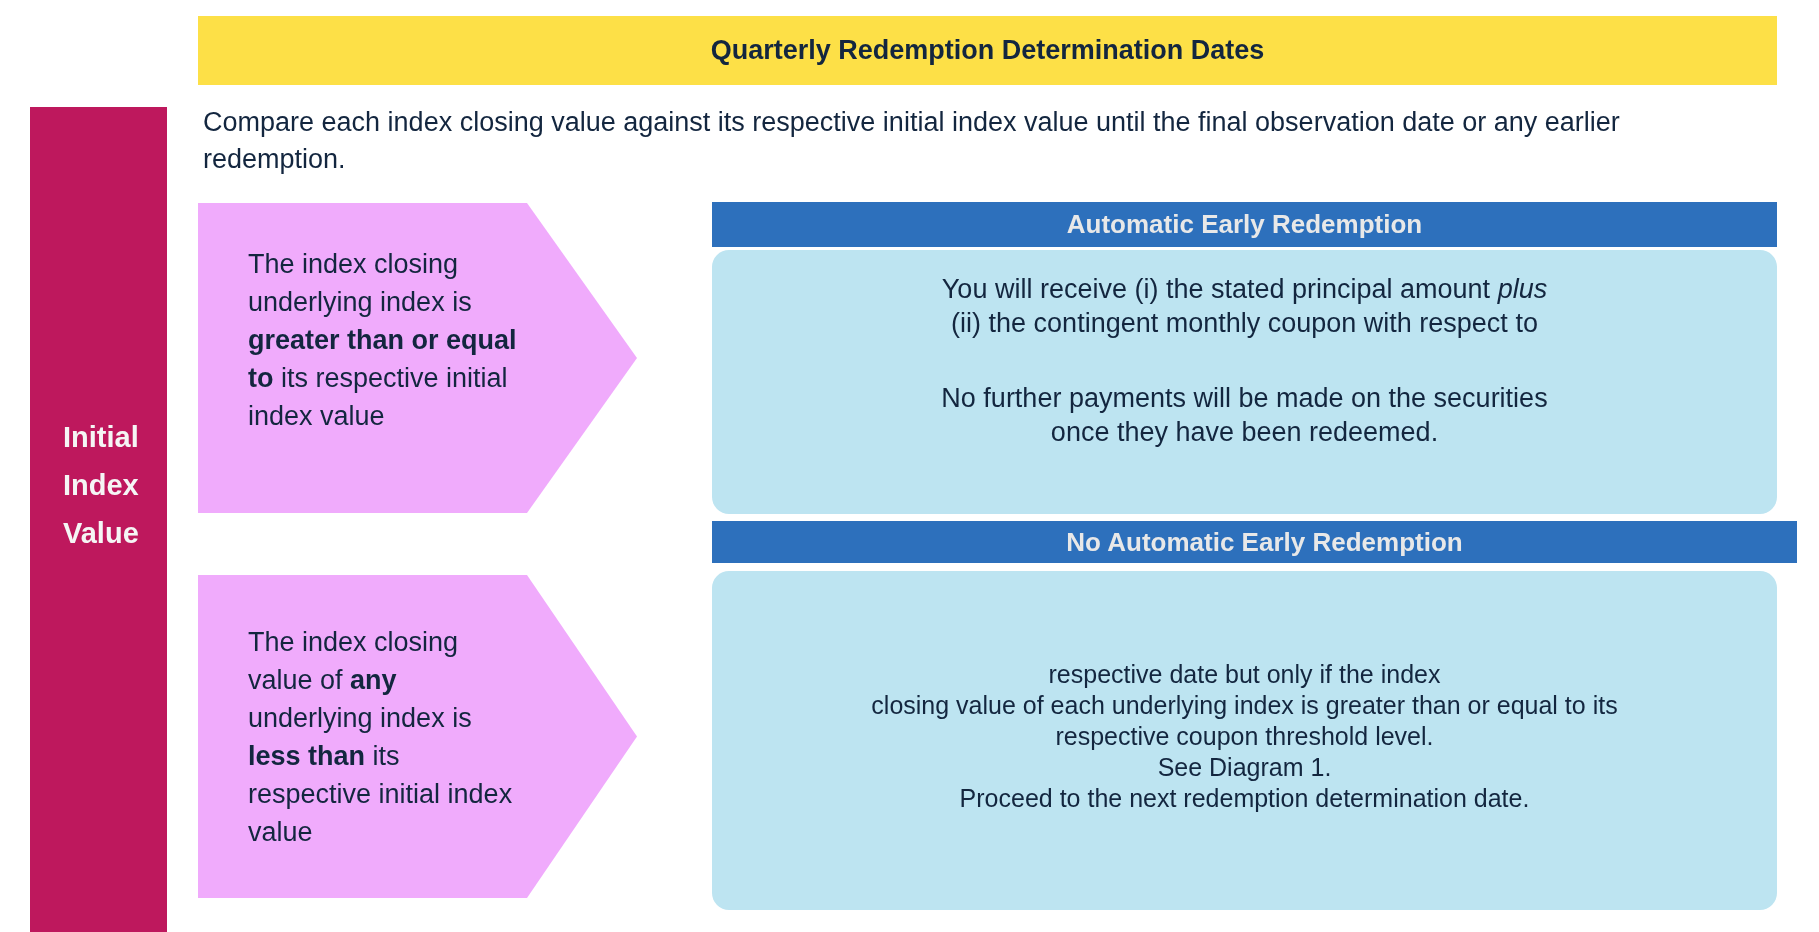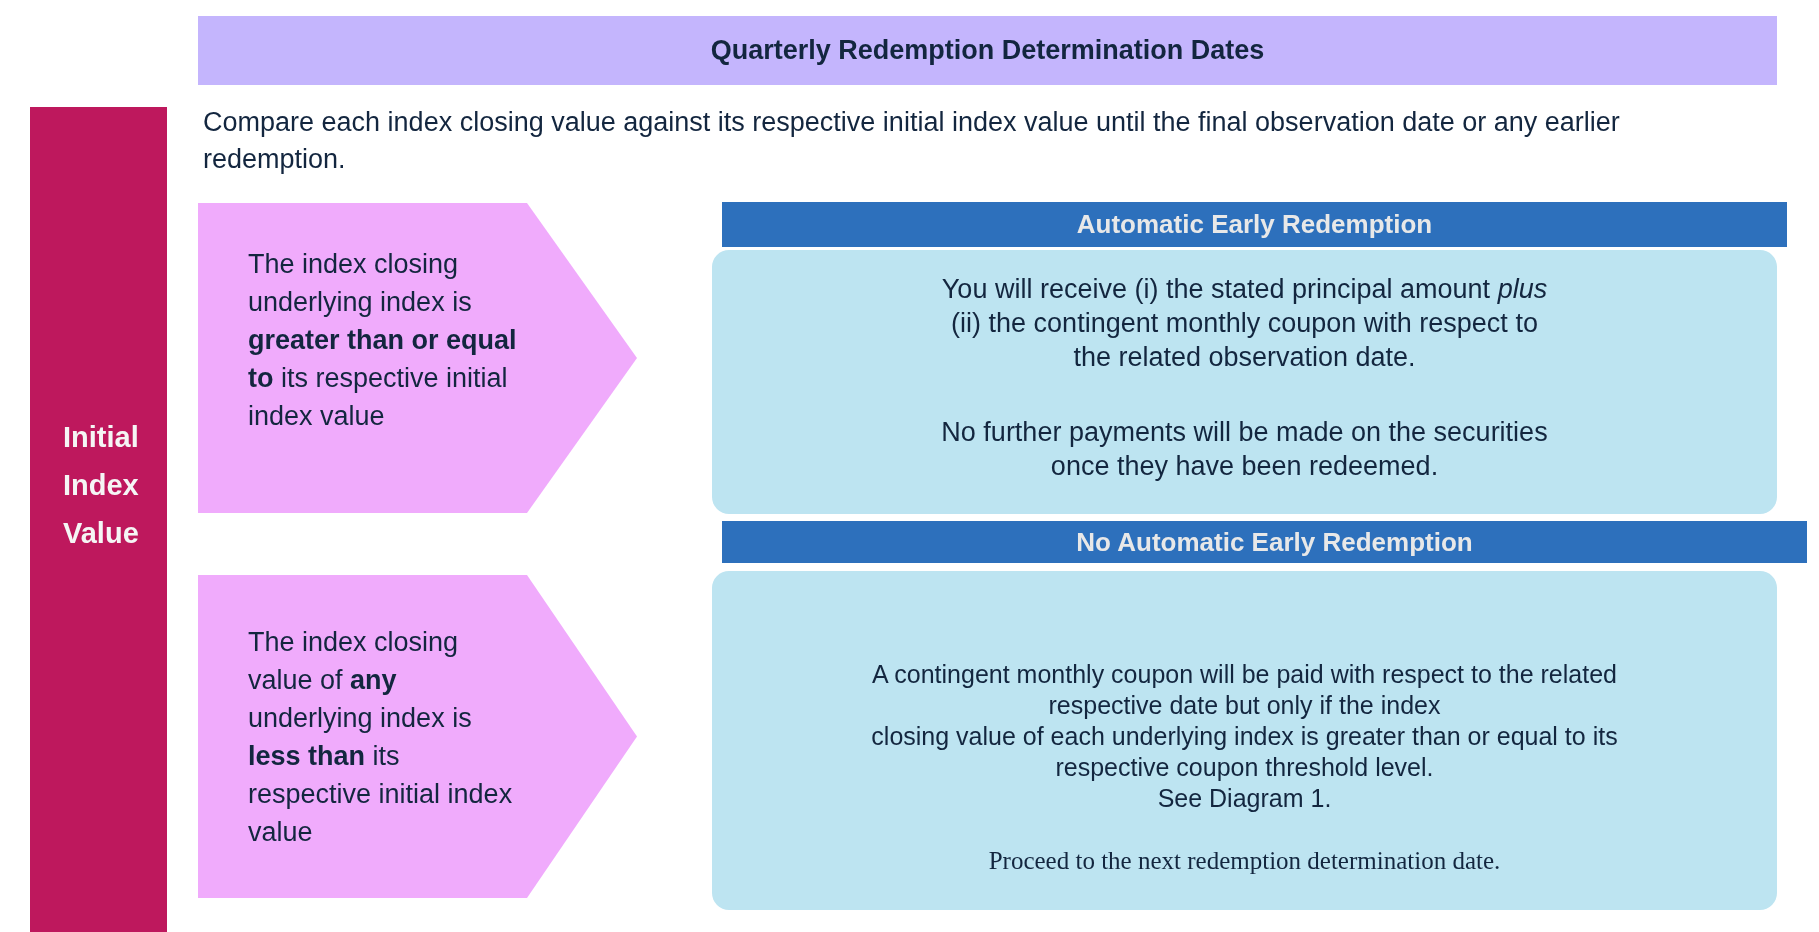--- a/index.html
+++ b/index.html
@@ -1,21 +1,21 @@
 <!DOCTYPE html>
 <html><head>
 <meta charset="utf-8">
 <style>
   html,body{margin:0;padding:0;background:#ffffff;}
   body{font-family:"Liberation Sans", sans-serif;color:#122742;}
   .canvas{position:relative;width:1819px;height:932px;background:#ffffff;overflow:hidden;}
 
   .banner{
     position:absolute;left:198px;top:16px;width:1579px;height:69px;
-    background:#c4b5fd;display:flex;align-items:center;justify-content:center;
+    background:#fde047;display:flex;align-items:center;justify-content:center;
   }
   .banner-title{font-size:27px;font-weight:bold;color:#13263F;}
 
   .intro{
     position:absolute;left:203px;top:104px;width:1590px;
     font-size:27px;line-height:37px;color:#13263F;text-align:left;
   }
 
   .left-bar{
     position:absolute;left:30px;top:107px;width:137px;height:878px;
@@ -34,34 +34,34 @@
   .arrow2{top:575px;height:323px;}
   .arrow-text{
     padding:42px 0 0 50px;font-size:27px;line-height:38px;color:#13263F;
   }
   .arrow2 .arrow-text{padding-top:48px;}
   .b{font-weight:bold;}
   .i{font-style:italic;}
 
   .box-header{
     position:absolute;left:712px;width:1065px;background:#2D70BC;
-    display:flex;align-items:center;justify-content:center;margin-left:10px;
+    display:flex;align-items:center;justify-content:center;
   }
   .box-header-title{font-size:26px;font-weight:bold;color:#E8E8E8;}
   .box1-header{top:202px;height:45px;}
   .box2-header{top:521px;height:42px;padding-left:20px;}
 
   .box-body{
     position:absolute;left:712px;width:1065px;background:#BDE4F1;
     text-align:center;color:#13263F;border-radius:17px;
   }
   .box1-body{top:250px;height:264px;font-size:27px;line-height:34px;box-sizing:border-box;padding-top:22px;}
   .box1-note{margin-top:41px;}
   .box2-body{top:571px;height:339px;font-size:25px;line-height:31px;box-sizing:border-box;padding-top:88px;}
-  .box2-footer{margin-top:31px;font-family:Liberation Serif, serif;}
+  .box2-footer{}
 </style>
 </head>
 <body>
 
 <div class="canvas">
 
   <div class="banner">
     <span class="banner-title">Quarterly Redemption Determination Dates</span>
   </div>
 
@@ -99,33 +99,31 @@
     </div>
   </div>
 
   <div class="box-header box1-header">
     <span class="box-header-title">Automatic Early Redemption</span>
   </div>
 
   <div class="box-body box1-body">
     <div><span>You will receive (i) the stated principal amount </span><span class="i">plus</span></div>
     <div><span>(ii) the contingent monthly coupon with respect to</span></div>
-    <div><span>the related observation date.</span></div>
     <div class="box1-note">
       <div>No further payments will be made on the securities</div>
       <div>once they have been redeemed.</div>
     </div>
   </div>
 
   <div class="box-header box2-header">
     <span class="box-header-title">No Automatic Early Redemption</span>
   </div>
 
   <div class="box-body box2-body">
-    <div>A contingent monthly coupon will be paid with respect to the related</div>
     <div>respective date but only if the index</div>
     <div>closing value of each underlying index is greater than or equal to its</div>
     <div>respective coupon threshold level.</div>
     <div>See Diagram 1.</div>
     <div class="box2-footer">Proceed to the next redemption determination date.</div>
   </div>
 
 </div>
 
 </body></html>

